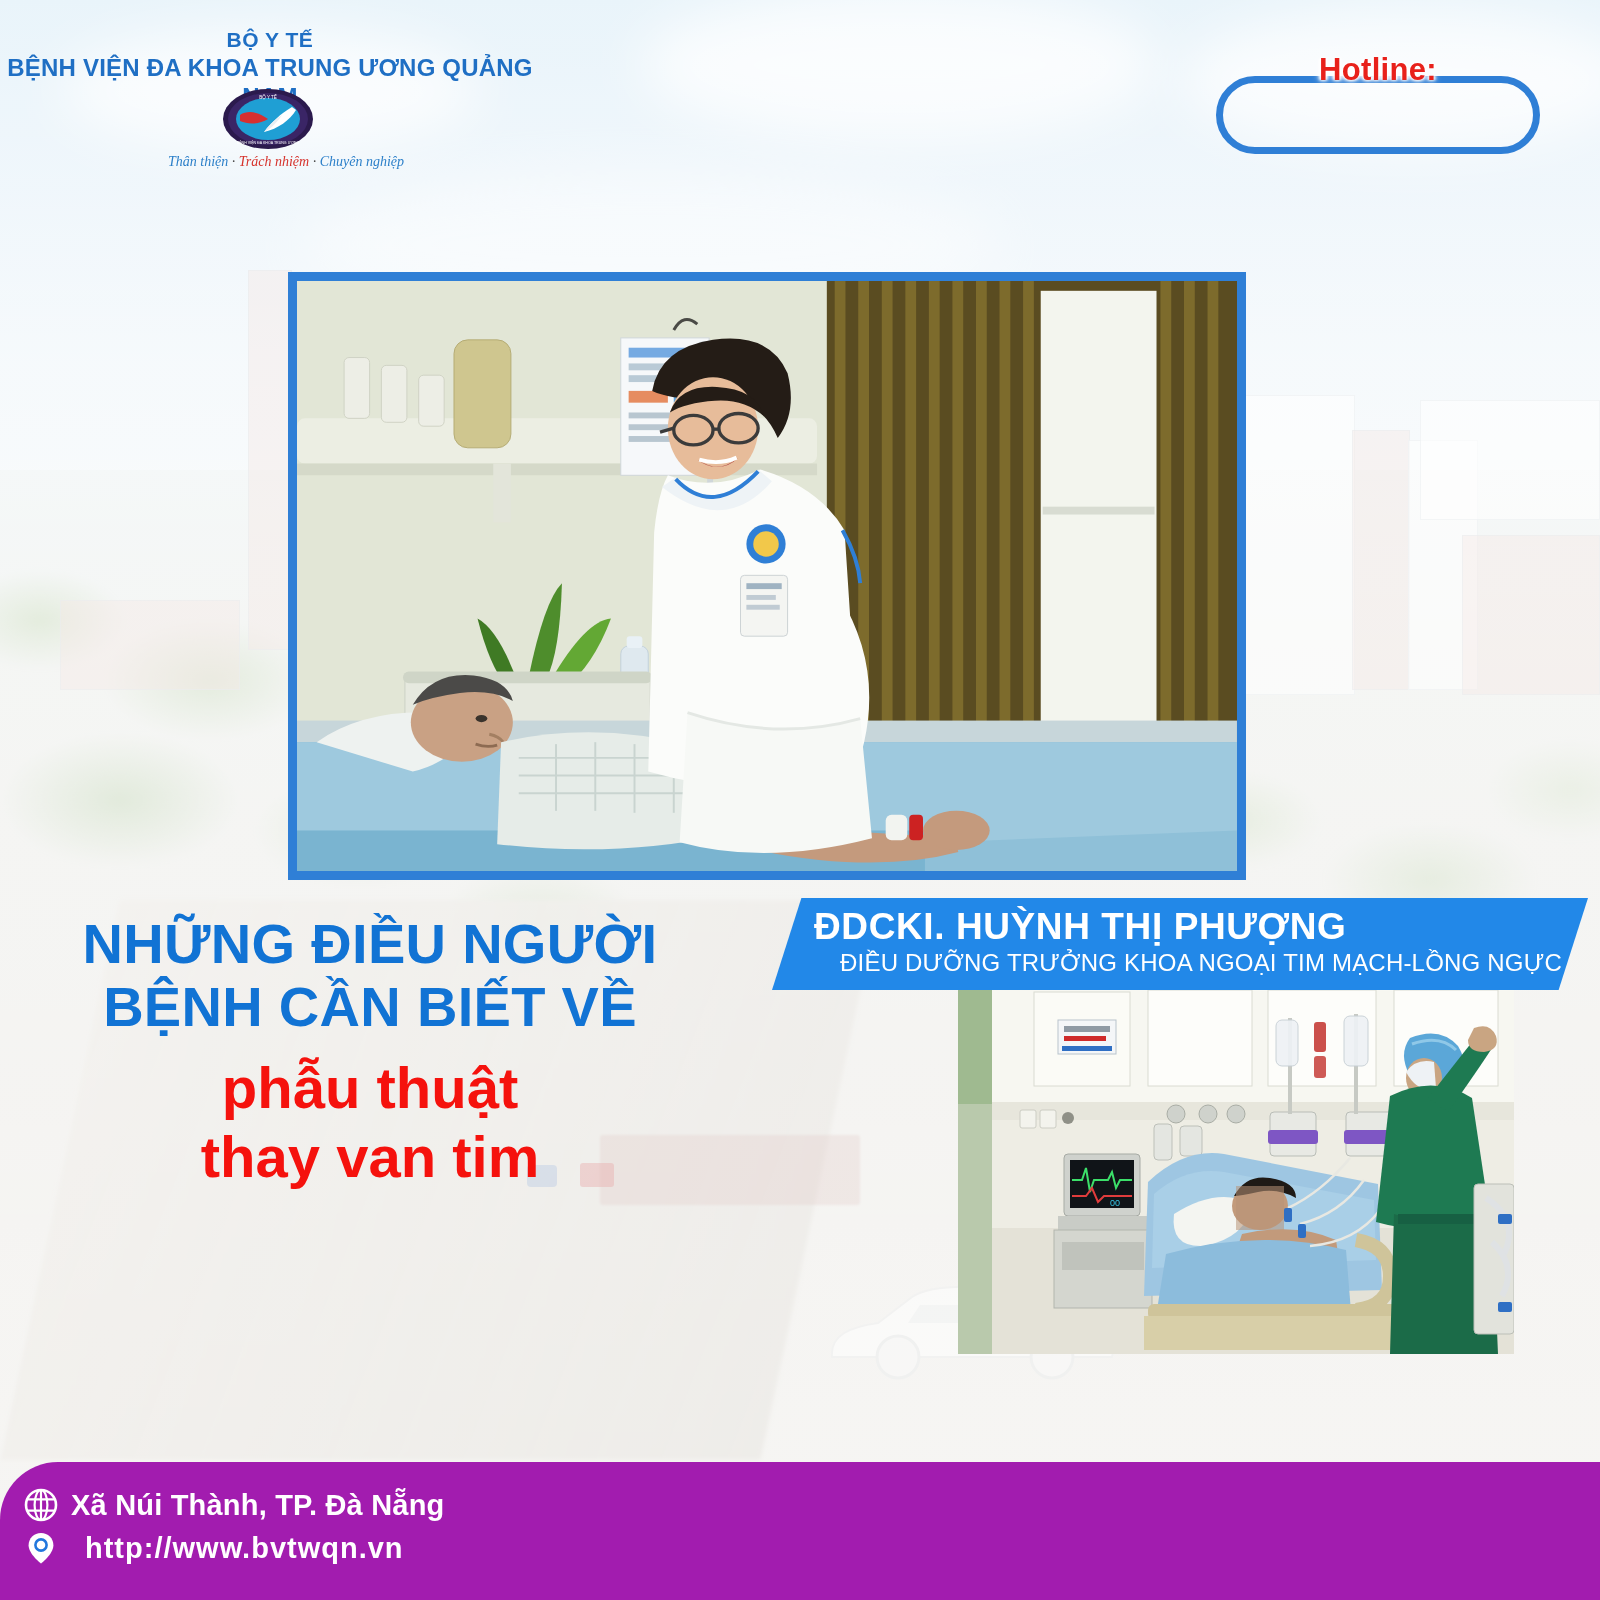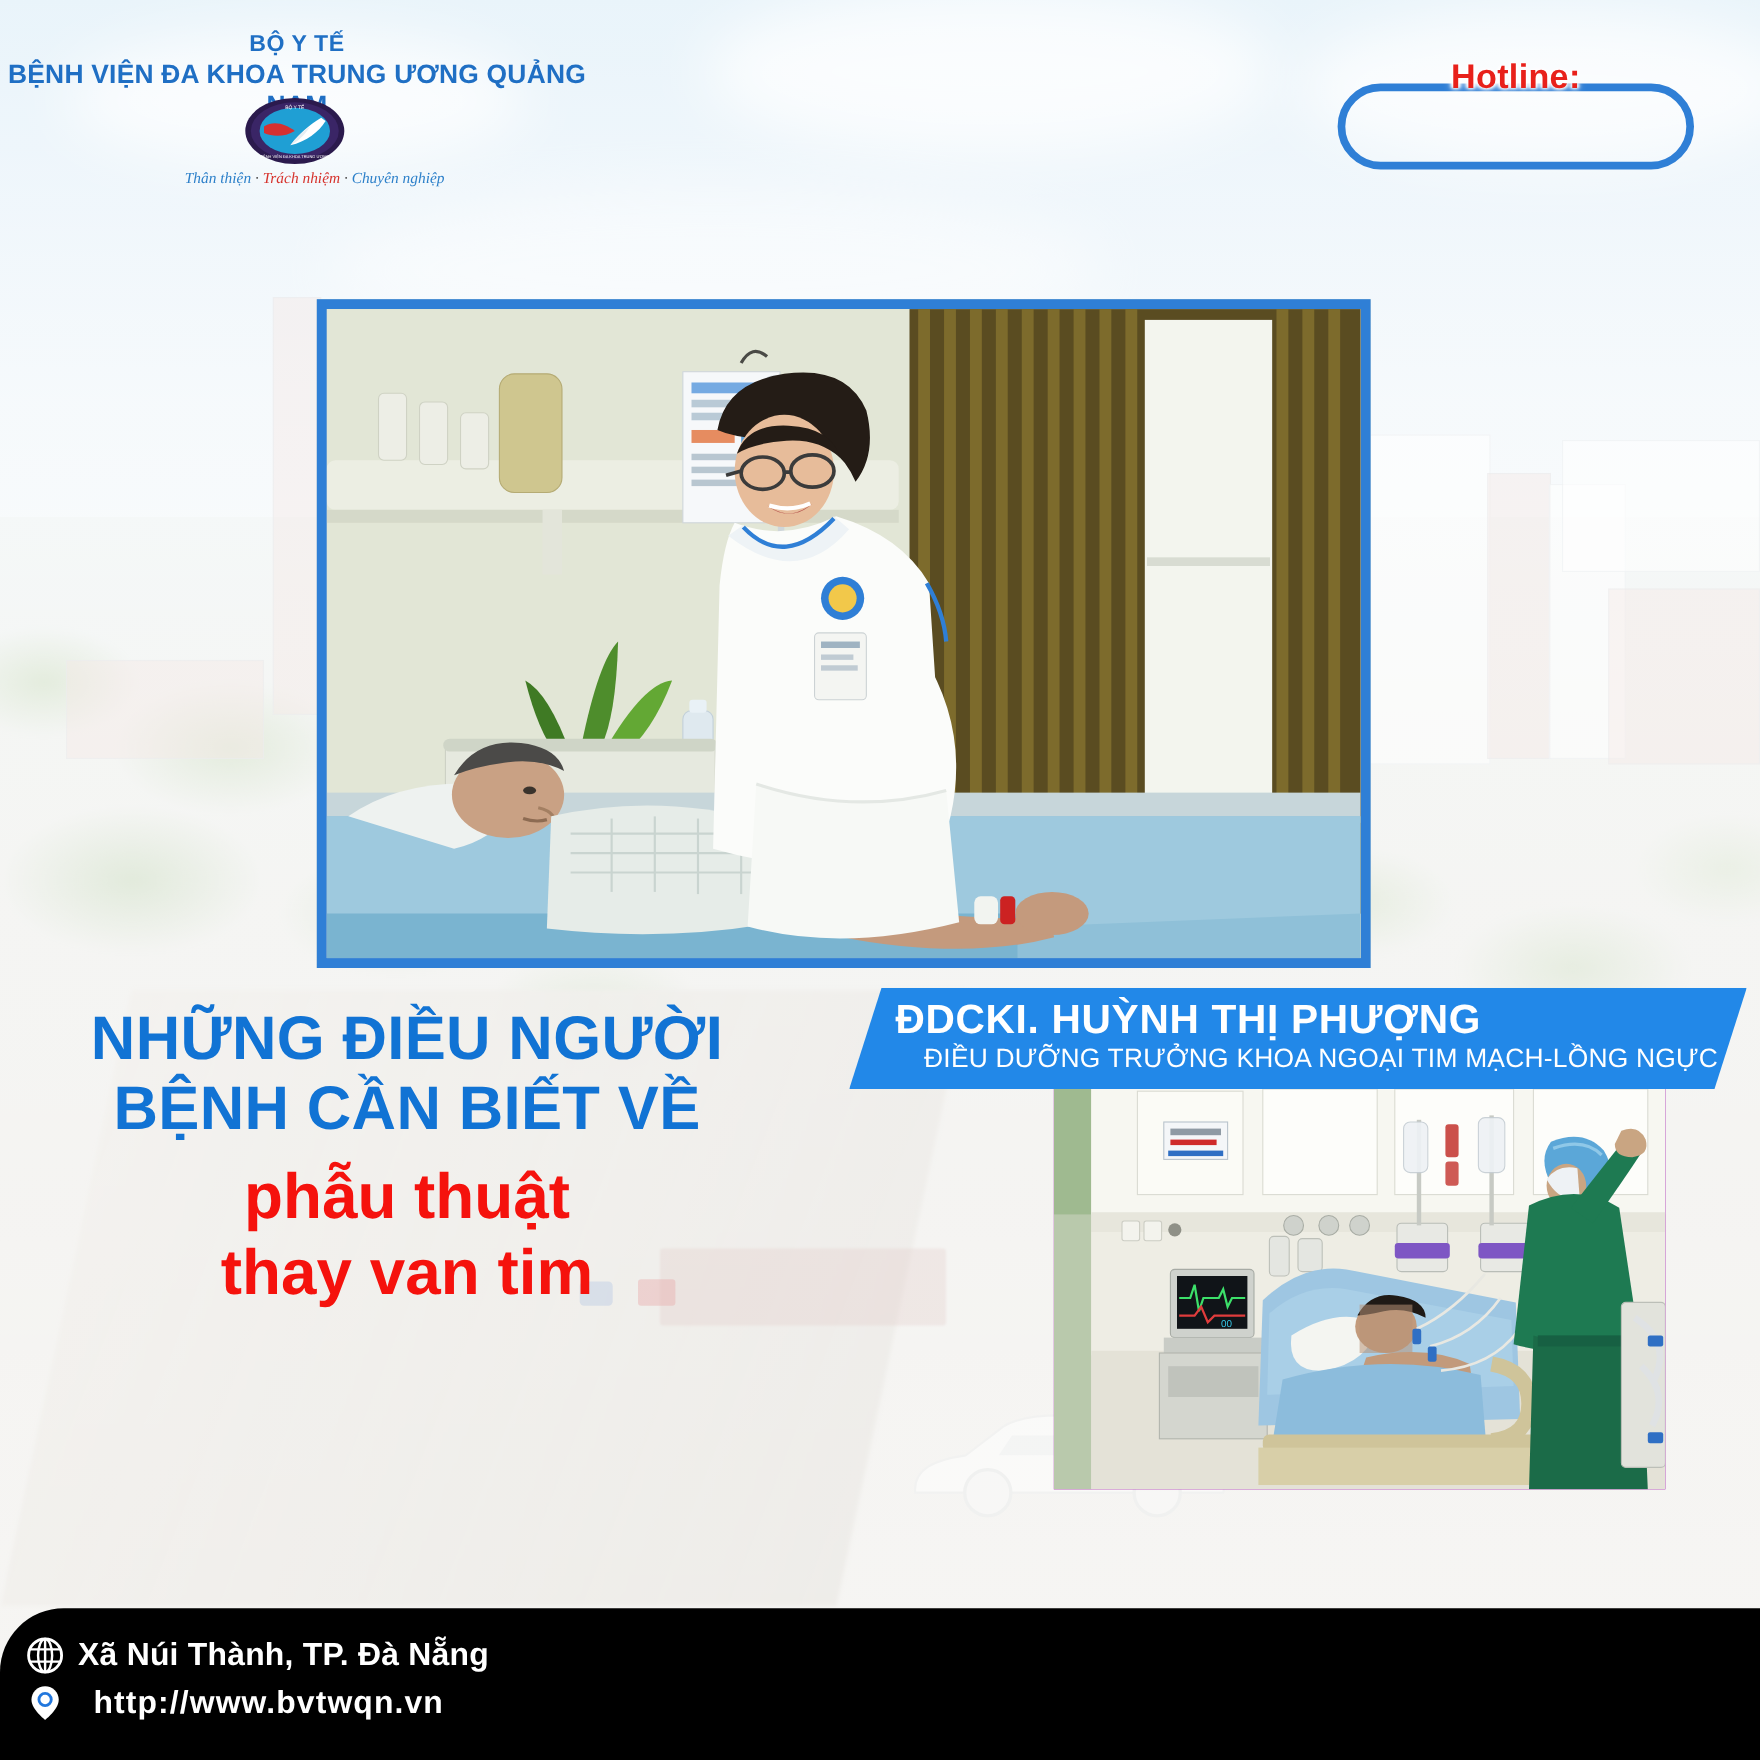--- a/index.html
+++ b/index.html
@@ -131,39 +131,39 @@
   .banner-name {
     font-size:37px; font-weight:600; letter-spacing:.6px; line-height:1.08;
   }
   .banner-role {
     font-size:24px; font-weight:500; letter-spacing:.2px; line-height:1.1; margin-top:3px;text-align:center;
   }
 
   
   #photo-bottom {
     position:absolute; left:958px; top:984px; width:556px; height:370px;
-    overflow:hidden; z-index:6; background:#a21caf;
+    overflow:hidden; z-index:6; background:#3b82f6;
   }
 
   
   #title { position:absolute; left:0px; top:912px; width:740px; z-index:7; text-align:center; }
   .title-blue {
     color:#1173d4; font-weight:bold; font-size:56px; line-height:1.13;
     letter-spacing:.3px; white-space:nowrap;
   }
   .title-red {
     color:#f5120d; font-size:58px; line-height:1.2; font-weight:bold;
     margin-top:14px; white-space:nowrap;
   }
   .title-red .ln { display:block; }
 
   
   #footer {
     position:absolute; left:0; top:1462px; width:1600px; height:138px; z-index:9;
-    background:#000000; border-top-left-radius:58px;
+    background:#a21caf; border-top-left-radius:58px;
     padding:26px 0 0 24px; color:#fff;
   }
   .f-row { display:flex; align-items:center; gap:13px; margin-bottom:9px; }
   .f-icon { width:34px; height:34px; flex:0 0 34px; }
   .f-text { font-size:29px; font-weight:bold; letter-spacing:.2px; }
   .f-text.url { letter-spacing:1px;margin-left:14px; }
 </style>
 </head>
 <body>
 

